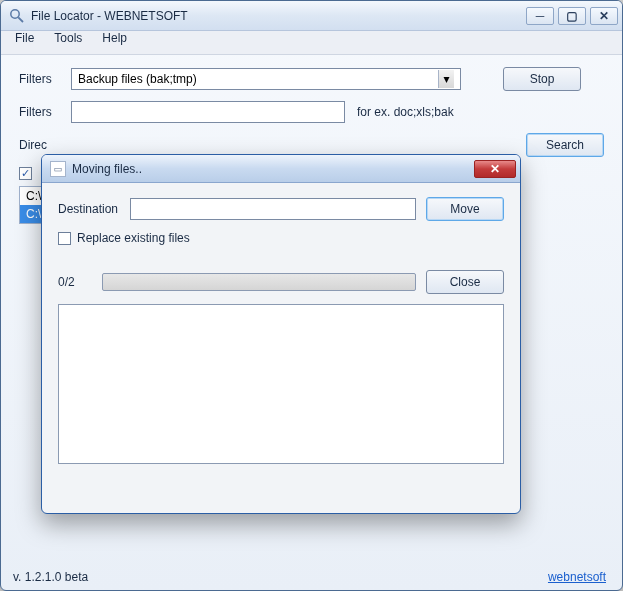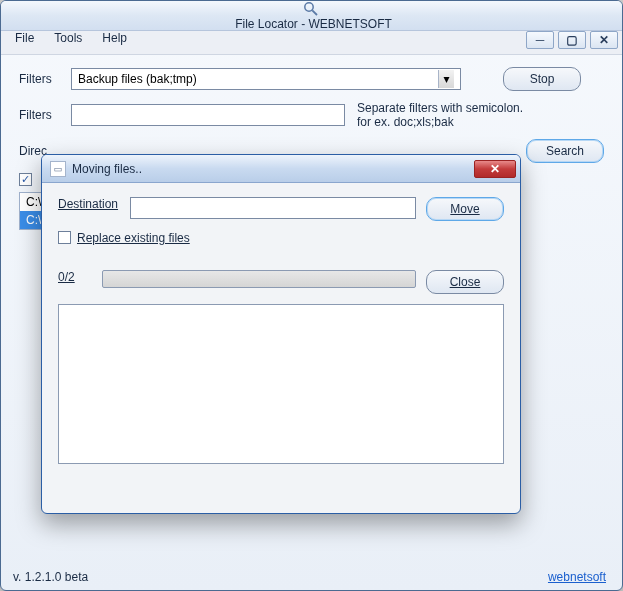--- a/index.html
+++ b/index.html
@@ -7,39 +7,38 @@
 .main-window {
   width: 623px; height: 591px; position: relative;
   background: linear-gradient(180deg, #f6f9fd 0%, #e9eff7 100%);
   border: 1px solid #4b6a91; border-radius: 6px; overflow: hidden;
   box-shadow: 0 2px 6px rgba(0,0,0,.25);
 }
 .titlebar {
   height: 30px; display: flex; align-items: center; padding: 0 4px 0 8px;
   background: linear-gradient(180deg, #f4f8fd 0%, #dde7f4 50%, #d2dff0 100%);
   border-bottom: 1px solid #b6c5dc;
-  flex-direction: column;
 }
 .titlebar .appicon { width:16px; height:16px; margin-right:6px; display:flex; align-items:center; justify-content:center; }
 .titlebar .appicon svg { width:16px; height:16px; }
 .titlebar .title { color:#1a2b44; }
 .winbtns { margin-left:auto; display:flex; gap:4px; }
 .winbtn { width:28px; height:18px; border:1px solid #8ea6c7; border-radius:2px;
   background: linear-gradient(#f5f9fe,#dbe5f2); display:flex; align-items:center; justify-content:center; color:#2b3f5d; font-weight:bold; font-family: Arial; }
 .menubar { height:24px; display:flex; gap:20px; padding:0 14px;
   background:#eceff5; border-bottom:1px solid #cfd6e2; }
 .menubar span { color:#1a2b44; }
 .content { padding:12px 18px 6px; position:relative; }
 .row { display:flex; align-items:center; margin-bottom:10px; }
 .label { width:52px; color:#1a2b44; }
 .select { flex:1; height:22px; border:1px solid #7a8aa3; background:#fff;
   display:flex; align-items:center; padding:10px 6px; position:relative; }
 .select .arrow { margin-left:auto; width:16px; height:18px; display:flex; align-items:center; justify-content:center;
   background:linear-gradient(#f2f2f2,#d8d8d8); border-left:1px solid #a8b4c8; }
-.btn { height:24px; min-width:78px; border:1px solid #7a8aa3; border-radius:10px;
+.btn { height:24px; min-width:78px; border:1px solid #7a8aa3; border-radius:3px;
   background:linear-gradient(#f6f8fb,#dfe7f2); display:flex; align-items:center; justify-content:center;
   color:#1a2b44; padding:0 14px; }
 .btn.accent { border-color:#5ea8e8; box-shadow:0 0 0 1px #b6d7f5 inset; }
 .topbtn { margin-left:12px; }
 .textinput { flex:1; height:22px; border:1px solid #7a8aa3; background:#fff; padding:0 6px; }
 .hint { margin-left:12px; width:180px; color:#1a2b44; line-height:14px; }
 .checkrow { display:flex; align-items:center; gap:6px; margin-top:4px; }
 .check { width:13px; height:13px; border:1px solid #6d7f9a; background:#fff; display:flex; align-items:center; justify-content:center; color:#2a5aa8; font-size:11px; line-height:1; }
 .listbox { margin-top:6px; width:260px; border:1px solid #9fb1cc; background:#fff; }
 .listbox div { padding:2px 6px; }
@@ -53,21 +52,21 @@
   background:#f2f4f7; }
 .dlg-titlebar { height:28px; display:flex; align-items:center; padding:0 4px 0 8px;
   background:linear-gradient(180deg,#eef4fc 0%,#c9daf0 50%,#b9cee9 100%);
   border-bottom:1px solid #8aa6ce; }
 .dlg-titlebar .title { color:#1a2b44; }
 .dlg-titlebar .appicon { width:16px; height:16px; margin-right:6px; display:flex; align-items:center; justify-content:center; background:#fff; border:1px solid #a4b4cc; font-size:9px; color:#5a6d8c; }
 .closebtn { margin-left:auto; width:42px; height:18px; border:1px solid #9a2222; border-radius:2px;
   background:linear-gradient(180deg,#e88a8a 0%,#c33b3b 50%,#b12a2a 100%);
   color:#fff; display:flex; align-items:center; justify-content:center; font-weight:bold; }
 .dlg-body { padding:14px 16px; color:#1a2b44; }
-.dlg-row { display:flex; align-items:flex-start; gap:10px; margin-bottom:10px;text-decoration:underline; }
+.dlg-row { display:flex; align-items:center; gap:10px; margin-bottom:10px; }
 .dlg-label { min-width:62px; }
 .progress { flex:1; height:18px; border:1px solid #8b9ab2; border-radius:2px;
   background:linear-gradient(#e7e7e7,#d5d5d5); }
 .files-label { margin-top:16px; margin-bottom:4px; }
 .files-box { width:100%; height:160px; border:1px solid #8b9ab2; background:#fff; }
 </style>
 </head>
 <body>
 
 <div class="main-window">
@@ -99,21 +98,20 @@
         <span>Backup files (bak;tmp)</span>
         <span class="arrow">▾</span>
       </div>
       <div class="btn topbtn" style="margin-left:42px;">Stop</div>
     </div>
 
     <div class="row">
       <span class="label">Filters</span>
       <input class="textinput" style="max-width: 274px;" value="">
       <div class="hint">
-        <div>Separate filters with semicolon.</div>
         <div>for ex. doc;xls;bak</div>
       </div>
     </div>
 
     <div class="row" style="">
       <span class="label">Direc</span>
       <div style="flex:1"></div>
       <div class="btn accent">Search</div>
     </div>
 

